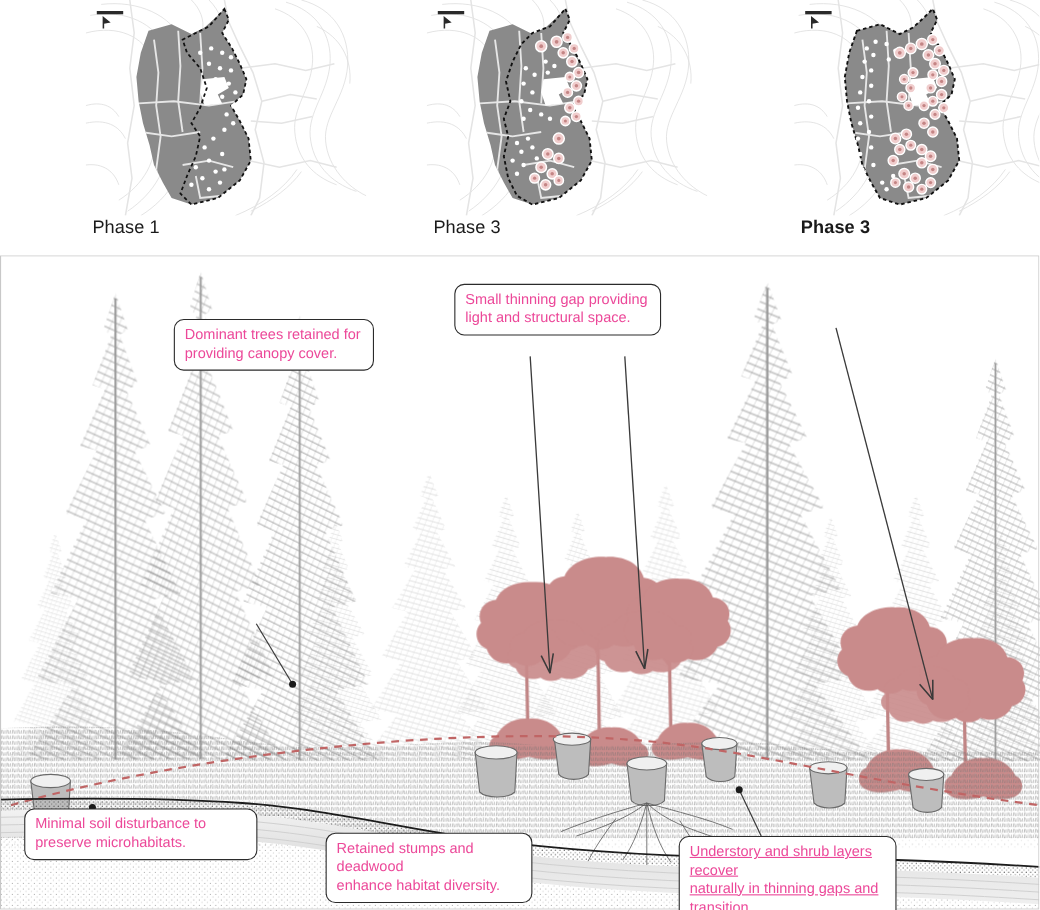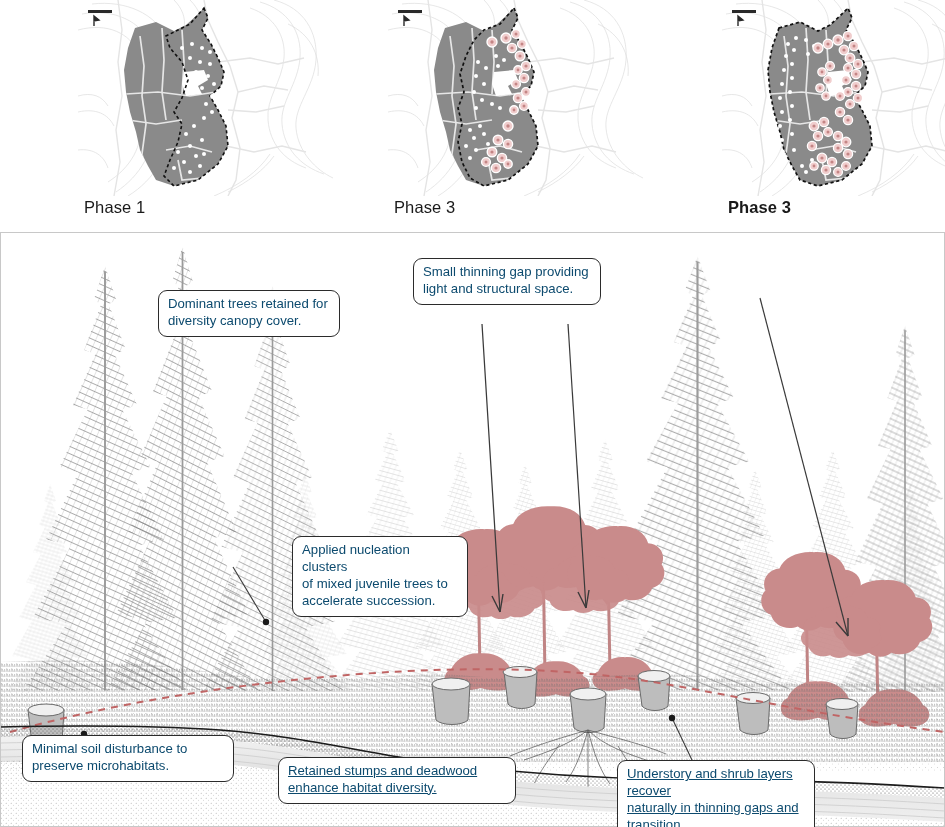--- a/index.html
+++ b/index.html
@@ -58,29 +58,29 @@
 
   
   .callout{
     position:absolute;
     background:#ffffff;
     border:1.3px solid #2b2b2b;
     border-radius:9px;
     padding:5px 9px 6px 9px;
     font-size:13.2px;
     line-height:1.28;
-    color:#0c4a6e;
+    color:#ec4899;
     white-space:pre-line;
     box-sizing:border-box;
   }
   .callout.c-dominant   { left:158px; top:290px; width:182px; }
   .callout.c-gap        { left:413px; top:258px; width:188px; }
   .callout.c-nucleation { left:292px; top:536px; width:176px; }
   .callout.c-soil       { left:22px;  top:735px; width:212px; }
-  .callout.c-stumps     { left:278px; top:757px; width:238px;text-decoration:underline; }
+  .callout.c-stumps     { left:296px; top:757px; width:188px; }
   .callout.c-understory { left:617px; top:760px; width:198px;text-decoration:underline; }
 </style>
 </head>
 <body>
 
 <div id="page">
 
   <div class="map-strip">
 
     <div class="map-panel p1">
@@ -688,26 +688,23 @@
           <path d="M80 525 L84 502" stroke="#3a3a3a" stroke-width="1.1" fill="none"></path>
           <circle cx="84" cy="502" r="3.2" fill="#1a1a1a"></circle>
         </g>
 
         <rect x="0.5" y="0.5" width="944" height="594" fill="none" stroke="#c8c8c8" stroke-width="1"></rect>
       </g>
     </svg>
   </div>
 
   <div class="callout c-dominant">Dominant trees retained for
-diversity canopy cover.</div>
+providing canopy cover.</div>
   <div class="callout c-gap">Small thinning gap providing
 light and structural space.</div>
-  <div class="callout c-nucleation">Applied nucleation clusters
-of mixed juvenile trees to
-accelerate succession.</div>
   <div class="callout c-soil">Minimal soil disturbance to
 preserve microhabitats.</div>
   <div class="callout c-stumps">Retained stumps and deadwood
 enhance habitat diversity.</div>
   <div class="callout c-understory">Understory and shrub layers recover
 naturally in thinning gaps and transition
 with planted clusters.</div>
 
 </div>
 

